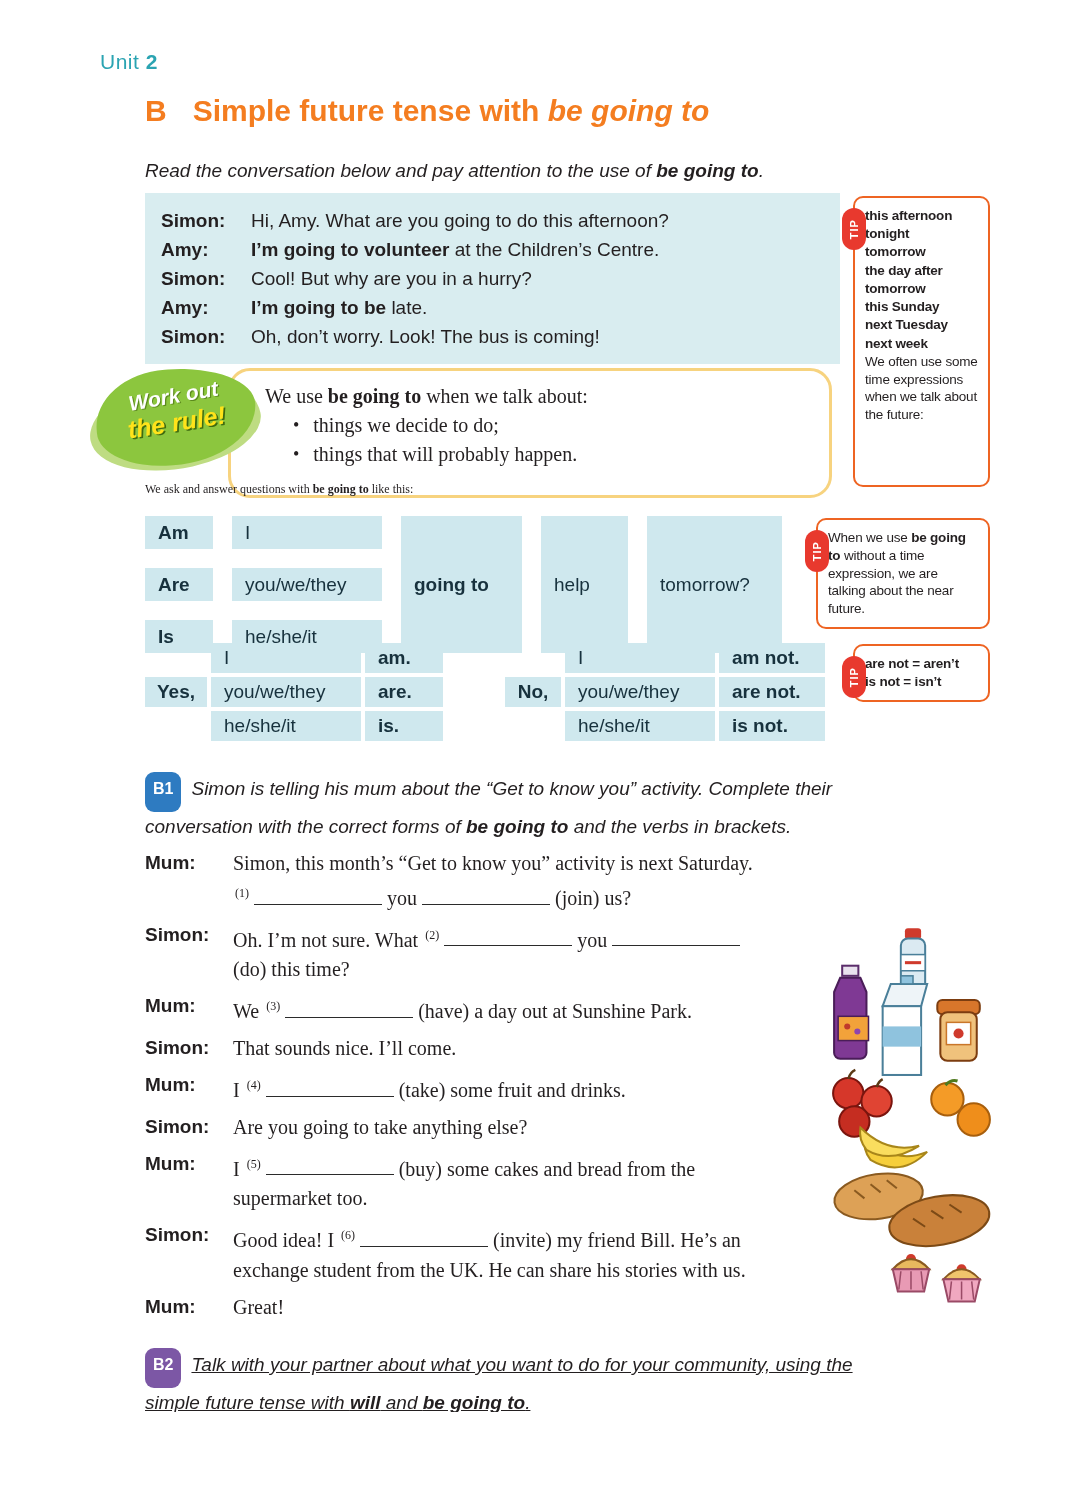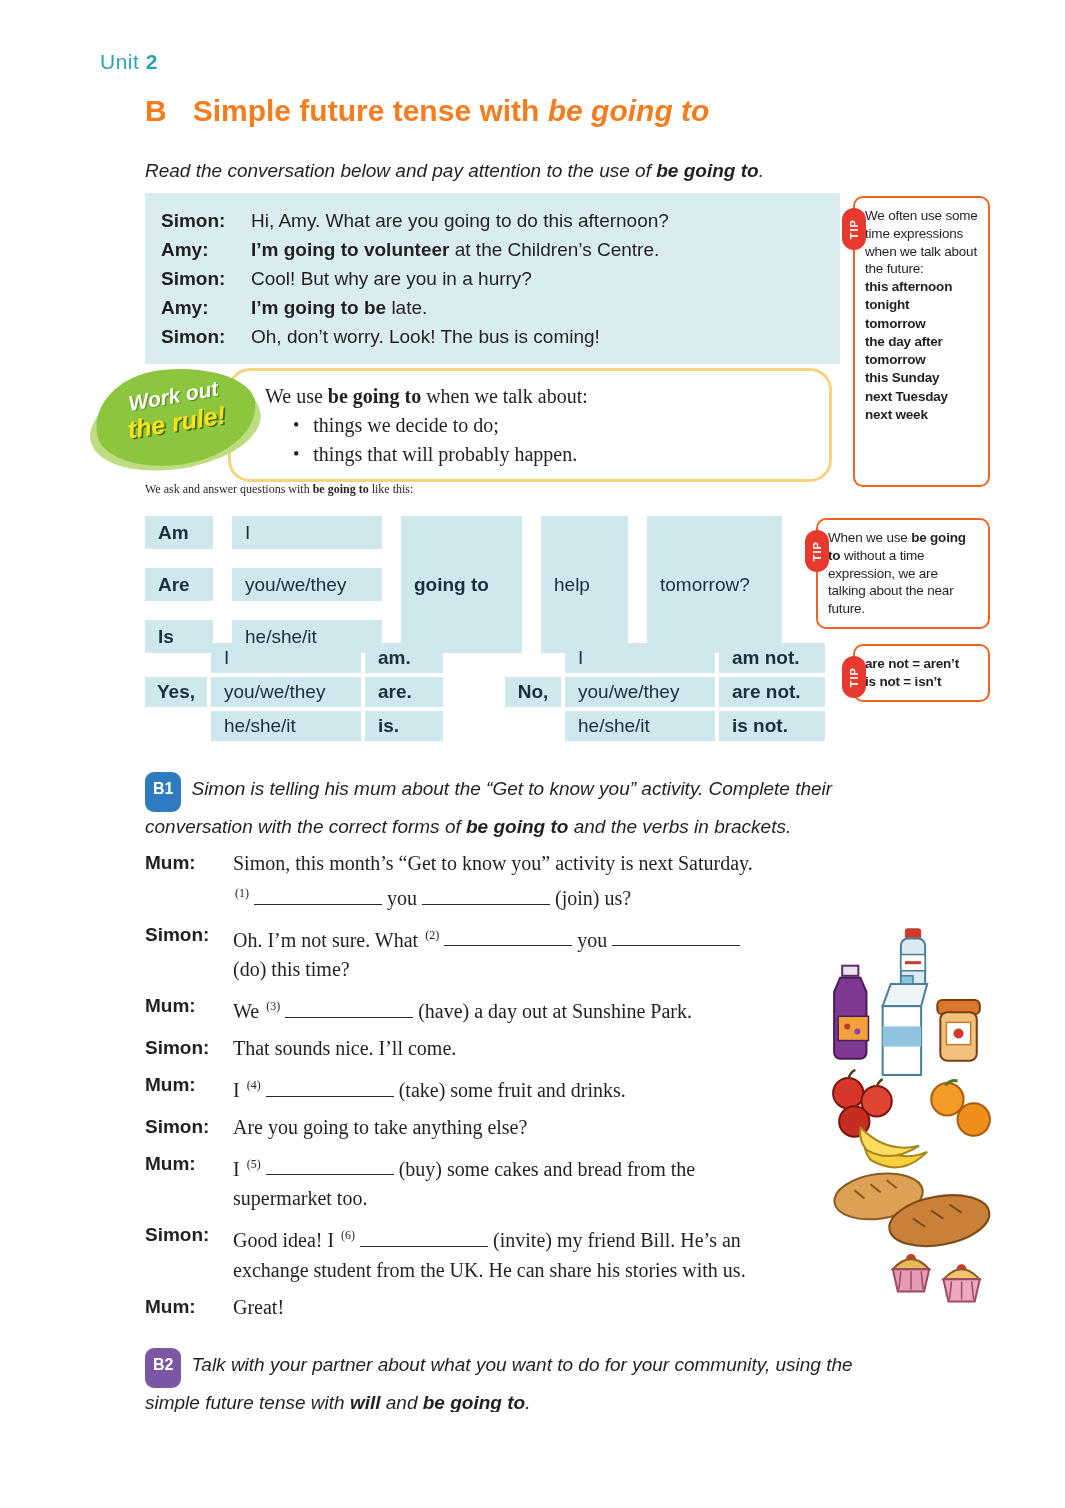--- a/index.html
+++ b/index.html
@@ -47,21 +47,21 @@
        border-radius:46% 54% 55% 45% / 58% 42% 60% 40%;transform:rotate(3deg);}
   .sticker-l1{position:relative;z-index:2;margin-top:15px;text-align:center;color:#ffffff;
        font-style:italic;font-weight:bold;font-size:21px;transform:rotate(-3deg);
        text-shadow:1px 1px 0 #5c8a1e;}
   .sticker-l2{position:relative;z-index:2;text-align:center;color:#ffe31a;
        font-style:italic;font-weight:bold;font-size:25px;transform:rotate(-2deg);
        text-shadow:1.5px 1.5px 0 #3f6b10;}
 
   
   .rulebox{left:228px;top:368px;width:604px;min-height:104px;border:3px solid #f7d37f;
-       border-radius:22px;box-sizing:border-box;padding:11px 18px 10px 34px;
+       border-radius:22px;box-sizing:border-box;padding:11px 18px 26px 34px;
        font-family:"Liberation Serif",serif;font-size:20px;line-height:29px;}
   .rulebox b{font-weight:bold;}
   .rule-bullet{display:flex;gap:14px;padding-left:28px;}
   .rule-bullet .dot{font-size:18px;}
 
   
   .qline{left:145px;top:482px;font-family:"Liberation Serif",serif;font-size:12px;}
   .qline b{font-weight:bold;}
 
   
@@ -76,21 +76,21 @@
   .cell.label-cell{justify-content:center;padding-left:0;}
 
   
   .badge{display:inline-block;color:#fff;font-weight:bold;font-style:normal;font-size:16px;
         border-radius:9px;padding:2px 8px 9px;margin-right:10px;vertical-align:1px;}
   .badge-b1{background:#2e7bc1;}
   .badge-b2{background:#7c57a5;}
   .instr{font-size:19px;font-style:italic;line-height:29px;}
   .instr b{font-weight:bold;}
   .b1para{left:145px;top:772px;width:772px;}
-  .b2para{left:145px;top:1348px;width:745px;}
+  .b2para{left:145px;top:1348px;width:745px;text-decoration:underline;}
 
   
   .b1dialog{left:145px;top:848px;width:620px;font-family:"Liberation Serif",serif;
         font-size:20px;line-height:30px;}
   .b1-row{display:grid;grid-template-columns:88px 524px;margin-bottom:7px;}
   .b1-speaker{font-weight:bold;font-family:"Liberation Sans",sans-serif;font-size:19px;}
   .blank{display:inline-block;width:128px;height:0.85em;border-bottom:1.5px solid #2b2b2b;}
   sup.sup{font-size:12px;margin:0 5px 0 2px;}
 
   
@@ -140,30 +140,30 @@
       <div class="conv-row">
         <span class="conv-speaker">Simon:</span>
         <span class="conv-text">Oh, don’t worry. Look! The bus is coming!</span>
       </div>
     </div>
 
   <div class="abs tip tip1">
     <div class="tip-tab">
         <span>TIP</span>
       </div>
-    <div>We often use some time expressions when we talk about the future:</div>
     <div>
         <div class="tip-exp">this afternoon</div>
         <div class="tip-exp">tonight</div>
         <div class="tip-exp">tomorrow</div>
         <div class="tip-exp">the day after tomorrow</div>
         <div class="tip-exp">this Sunday</div>
         <div class="tip-exp">next Tuesday</div>
         <div class="tip-exp">next week</div>
       </div>
+    <div>We often use some time expressions when we talk about the future:</div>
   </div>
 
   <div class="abs sticker">
     <div class="sticker-bg2"></div>
     <div class="sticker-bg"></div>
     <div class="sticker-l1">Work out</div>
     <div class="sticker-l2">the rule!</div>
   </div>
 
   <div class="abs rulebox">

